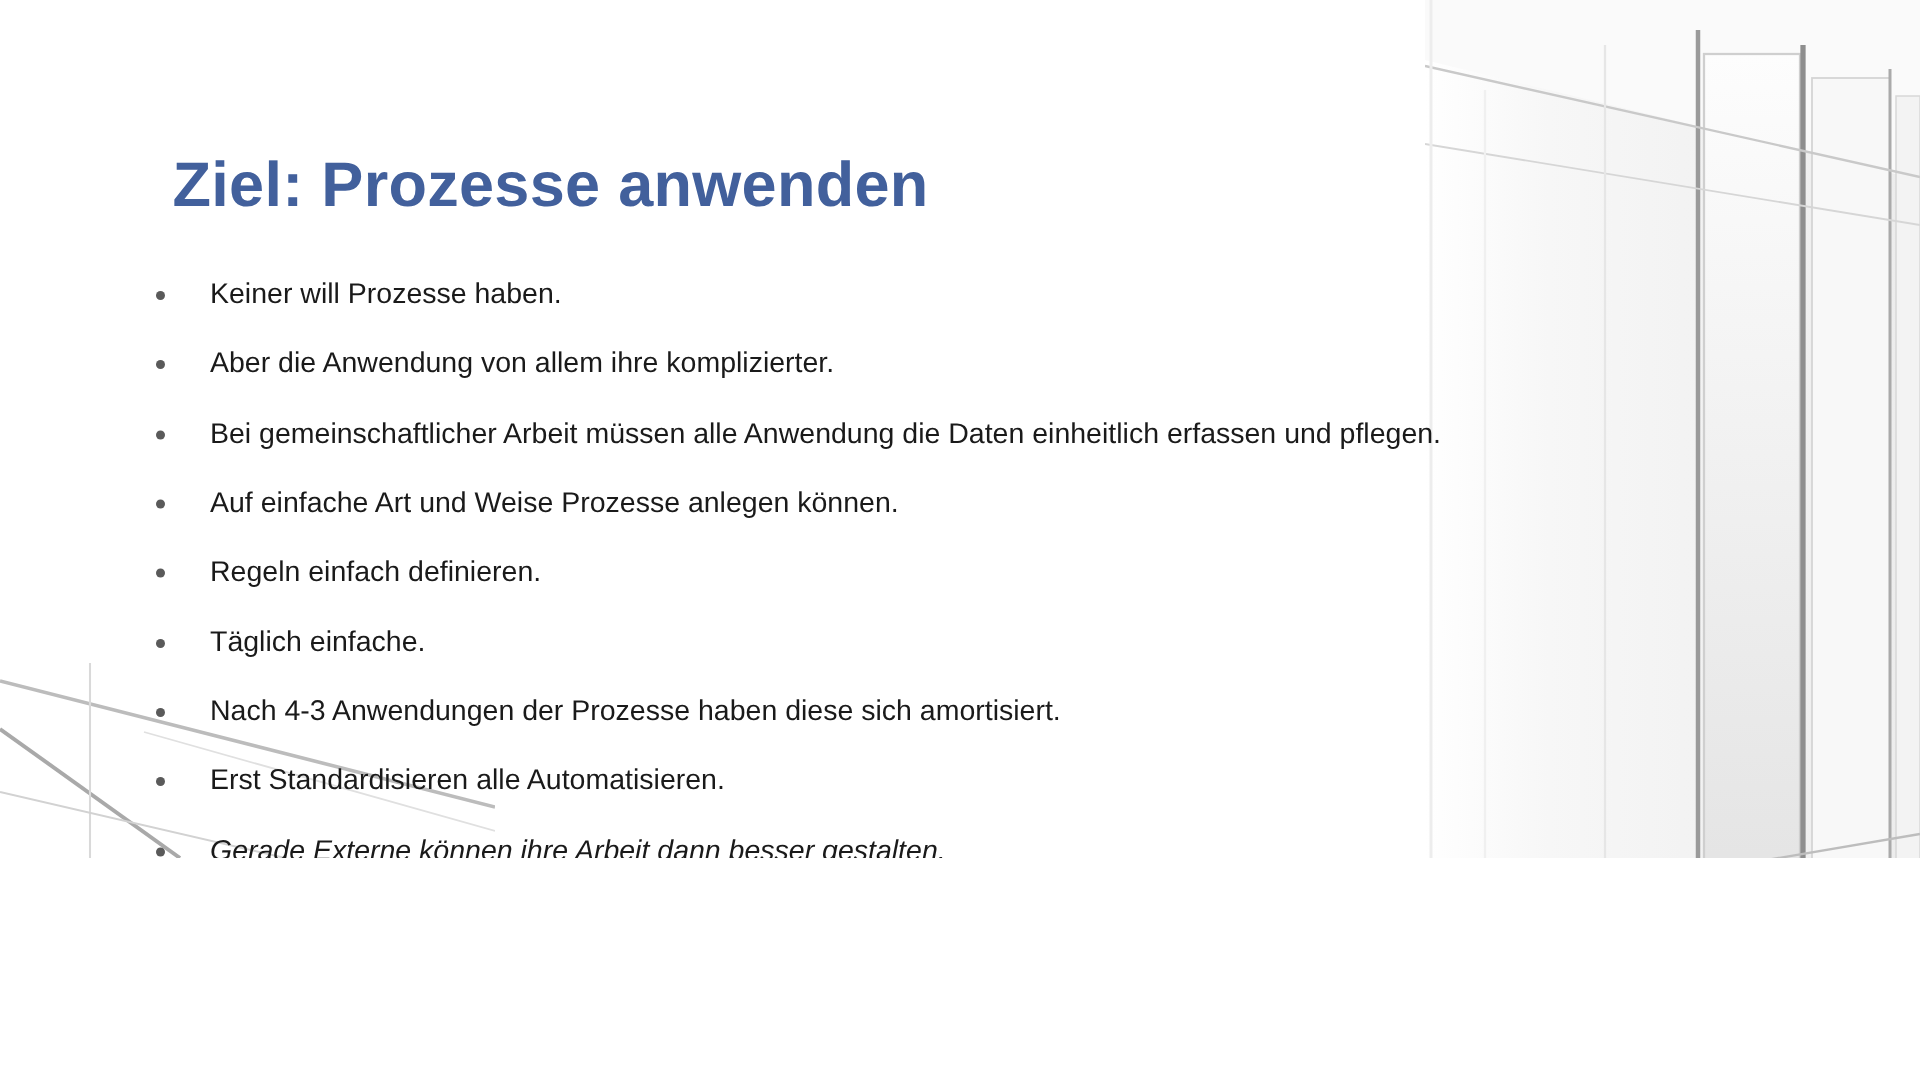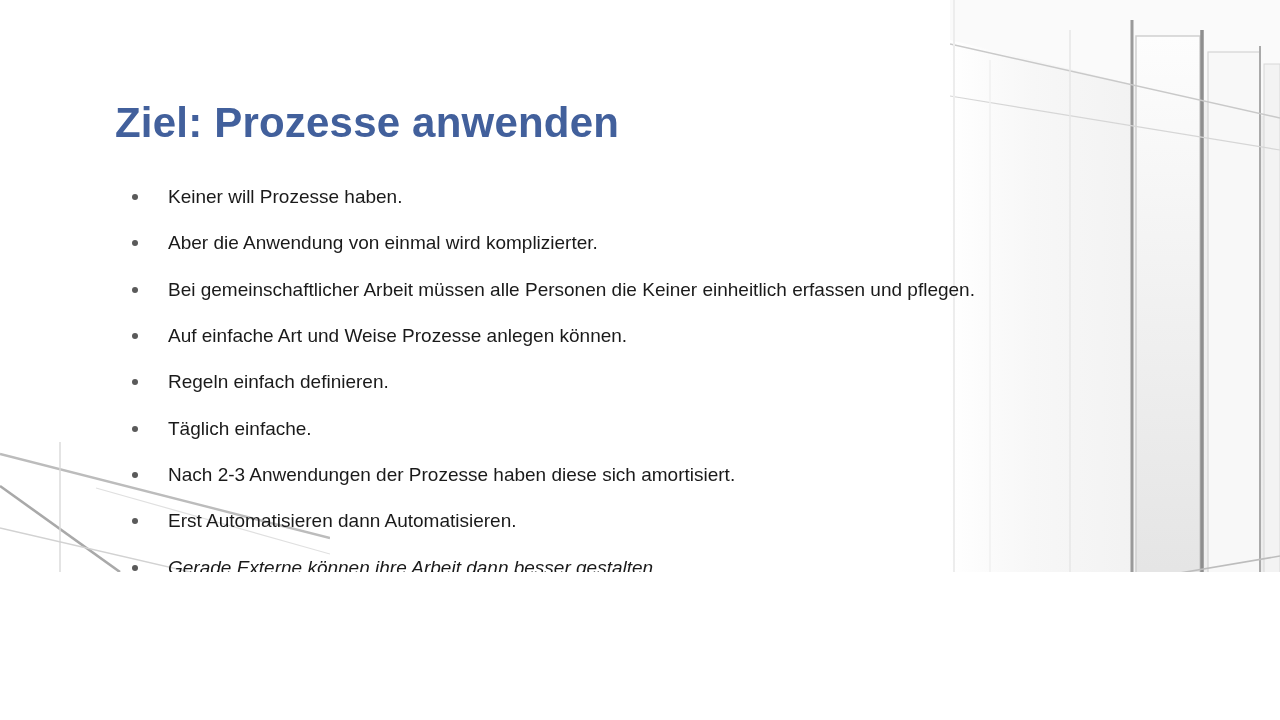--- a/index.html
+++ b/index.html
@@ -49,21 +49,21 @@
     font-size: 42px;
     font-weight: bold;
     letter-spacing: 0.2px;
     line-height: 1.1;
     white-space: nowrap;
   }
 
   
   .body-list {
     position: absolute;
-    left: 124px;
+    left: 96px;
     top: 185px;
     width: 900px;
     margin: 0;
     padding: 0;
     list-style: none;
   }
   .bullet-item {
     position: relative;
     padding-left: 44px;
     margin-bottom: 22px;
@@ -150,45 +150,45 @@
 
   <div class="title">Ziel: Prozesse anwenden</div>
 
   <ul class="body-list">
     <li class="bullet-item">
       <span class="dot"></span>
       <span class="txt">Keiner will Prozesse haben.</span>
     </li>
     <li class="bullet-item">
       <span class="dot"></span>
-      <span class="txt">Aber die Anwendung von einmal wird komplizierter.</span>
+      <span class="txt">Aber die Anwendung von allem ihre komplizierter.</span>
     </li>
     <li class="bullet-item wide">
       <span class="dot"></span>
-      <span class="txt">Bei gemeinschaftlicher Arbeit müssen alle Personen die Keiner einheitlich erfassen und pflegen.</span>
+      <span class="txt">Bei gemeinschaftlicher Arbeit müssen alle Anwendung die Daten einheitlich erfassen und pflegen.</span>
     </li>
     <li class="bullet-item">
       <span class="dot"></span>
       <span class="txt">Auf einfache Art und Weise Prozesse anlegen können.</span>
     </li>
     <li class="bullet-item">
       <span class="dot"></span>
       <span class="txt">Regeln einfach definieren.</span>
     </li>
     <li class="bullet-item">
       <span class="dot"></span>
       <span class="txt">Täglich einfache.</span>
     </li>
     <li class="bullet-item">
       <span class="dot"></span>
-      <span class="txt">Nach 2-3 Anwendungen der Prozesse haben diese sich amortisiert.</span>
+      <span class="txt">Nach 4-3 Anwendungen der Prozesse haben diese sich amortisiert.</span>
     </li>
     <li class="bullet-item">
       <span class="dot"></span>
-      <span class="txt">Erst Automatisieren dann Automatisieren.</span>
+      <span class="txt">Erst Standardisieren alle Automatisieren.</span>
     </li>
     <li class="bullet-item">
       <span class="dot"></span>
       <span class="txt">Gerade Externe können ihre Arbeit dann besser gestalten.</span>
     </li>
   </ul>
 
 </div>
 
 </body></html>

